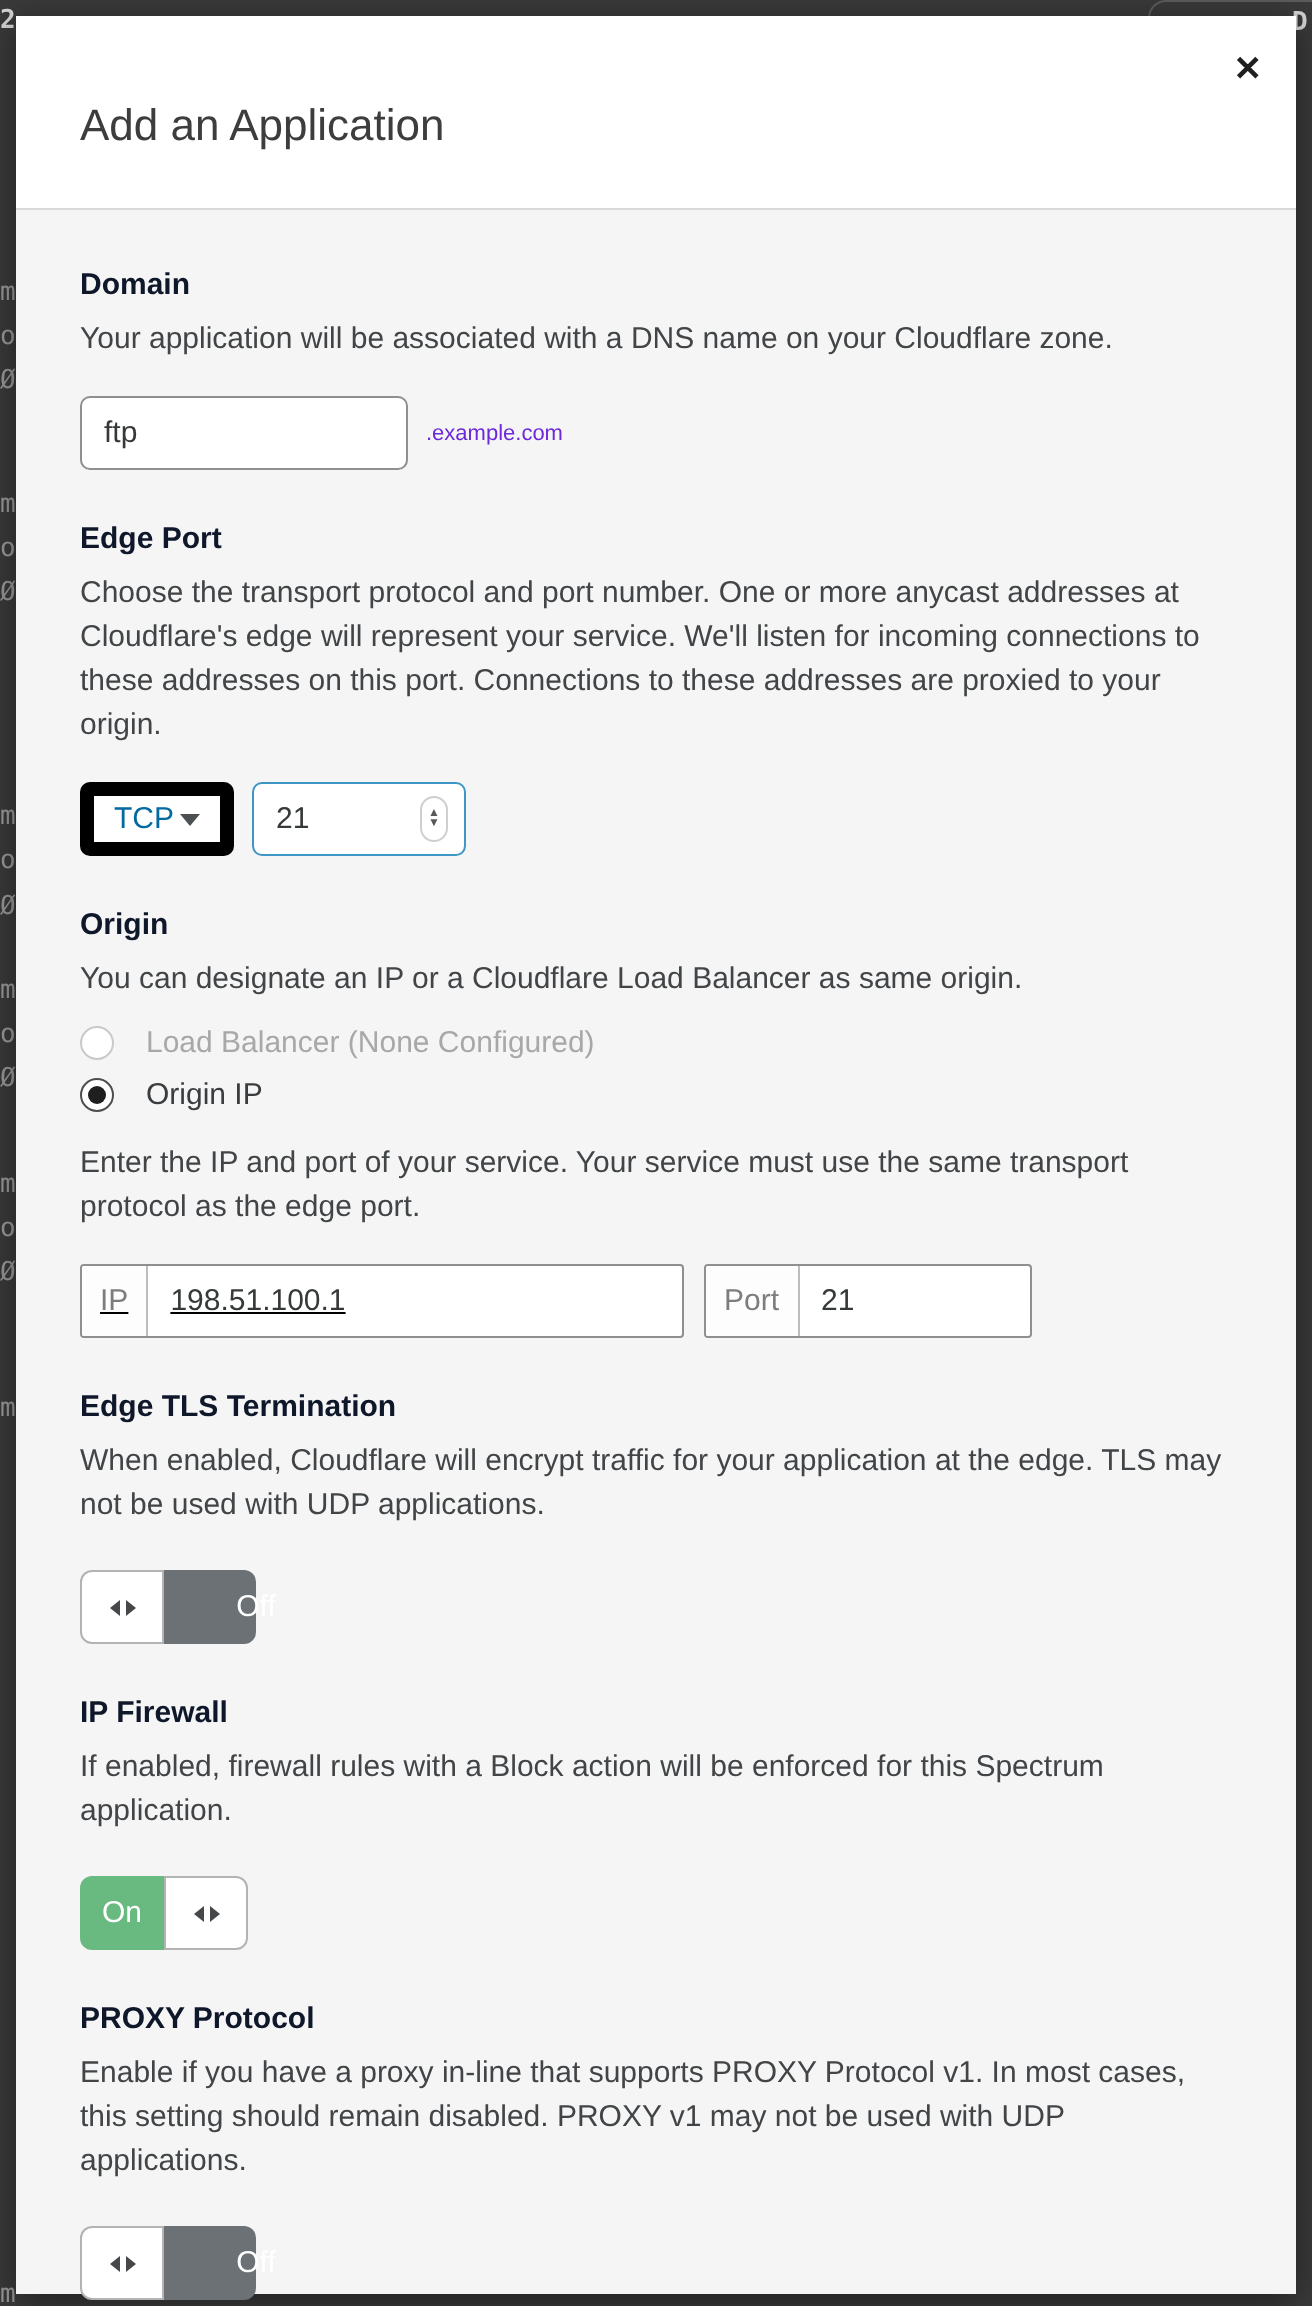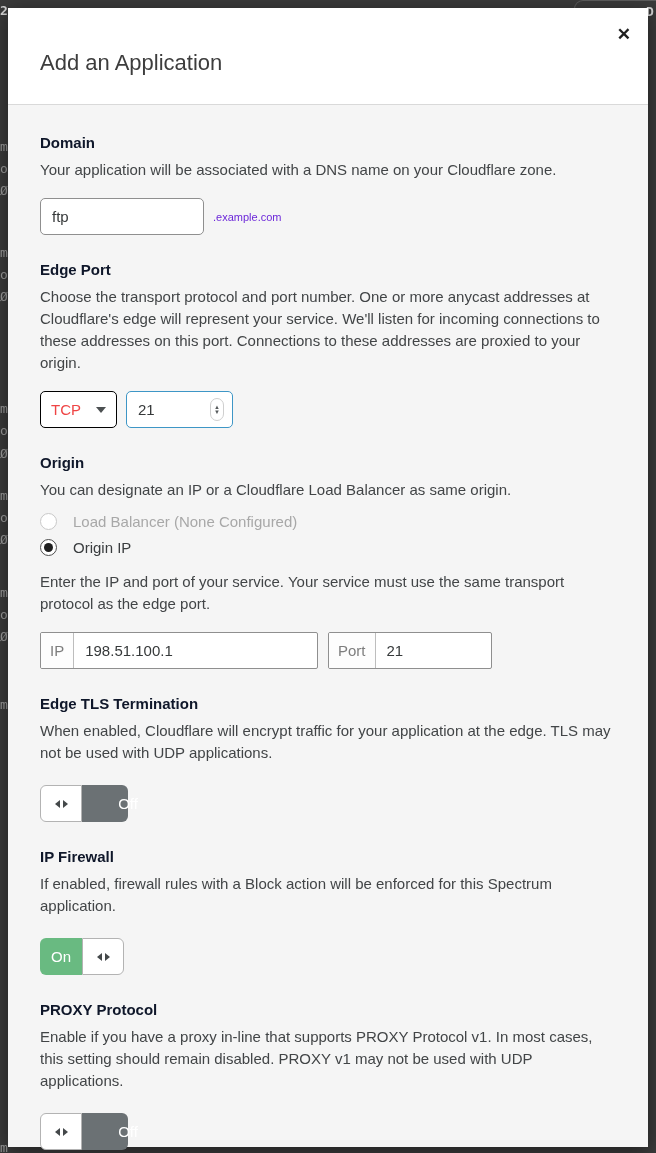--- a/index.html
+++ b/index.html
@@ -53,23 +53,23 @@
     height:37px; background:#fff; border:1px solid #8f8f8f; border-radius:5px;
     font-family:"Liberation Sans", sans-serif; font-size:15px; color:#36393a;
     padding:0 11px; outline:none;
   }
   .row { display:flex; align-items:center; }
 
   .domain-input { width:164px; }
   .domain-suffix { font-size:11px; color:#6d28d9; margin-left:9px;text-align:center; }
 
   .select-box {
-    width:77px; height:37px; background:#fff; border:1px solid #000000;
+    width:77px; height:37px; background:#fff; border:7px solid #000000;
     border-radius:5px; display:flex; align-items:center; justify-content:space-between;
-    padding:0 10px; font-size:15px; color:#ef4444; cursor:pointer; margin-right:9px;
+    padding:0 10px; font-size:15px; color:#0369a1; cursor:pointer; margin-right:9px;
   }
   .caret-down {
     width:0; height:0; border-left:5px solid transparent;
     border-right:5px solid transparent; border-top:6px solid #4c5052;
   }
 
   .number-box {
     width:107px; height:37px; background:#fff;
     border:1px solid #3e96c6; border-radius:5px;
     display:flex; align-items:center; justify-content:space-between; padding:0 8px 0 11px;
@@ -103,21 +103,21 @@
     border:1px solid #8f8f8f; border-radius:2px; height:37px; overflow:hidden;
   }
   .prefix-label {
     display:flex; align-items:center; padding:0 9px; font-size:15px; color:#7d7d7d;
     border-right:1px solid #bdbdbd; background:#fdfdfd;
   }
   .prefix-group input {
     border:none; outline:none; font-size:15px; color:#36393a; padding:0 11px;
     font-family:"Liberation Sans", sans-serif;
   }
-  .ip-group { width:278px; margin-right:10px; }
+  .ip-group { width:302px; margin-right:10px;text-decoration:underline; }
   .ip-group input { width:230px; }
   .port-group { width:164px; }
   .port-group input { width:108px; }
 
   
   .toggle {
     width:84px; height:37px; border-radius:6px; display:flex; cursor:pointer;
     overflow:visible; margin-top:4px;
   }
   .toggle-handle {

